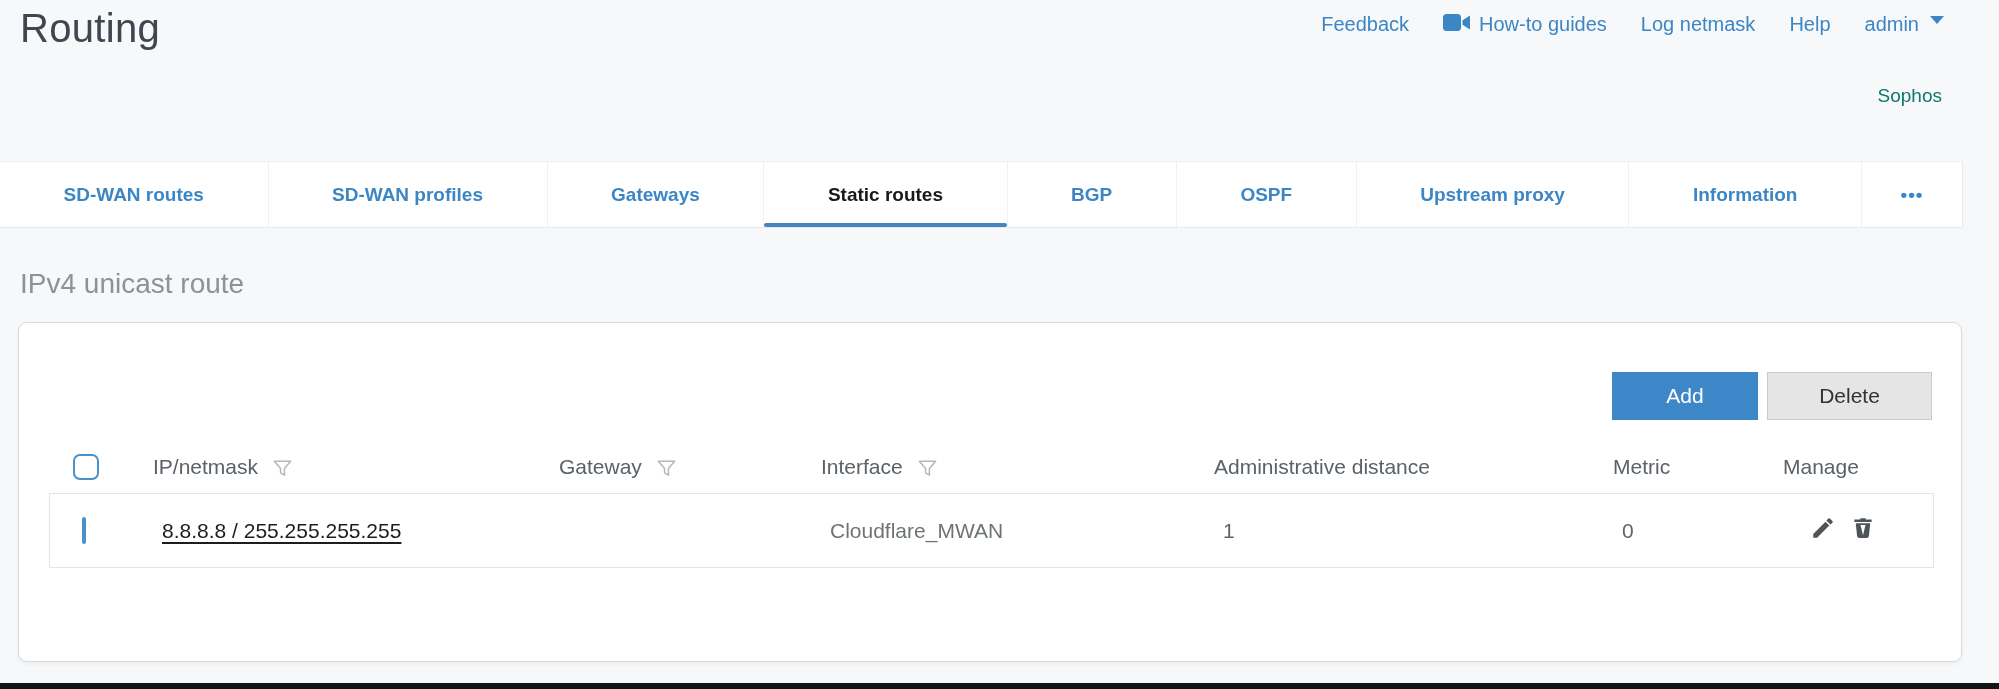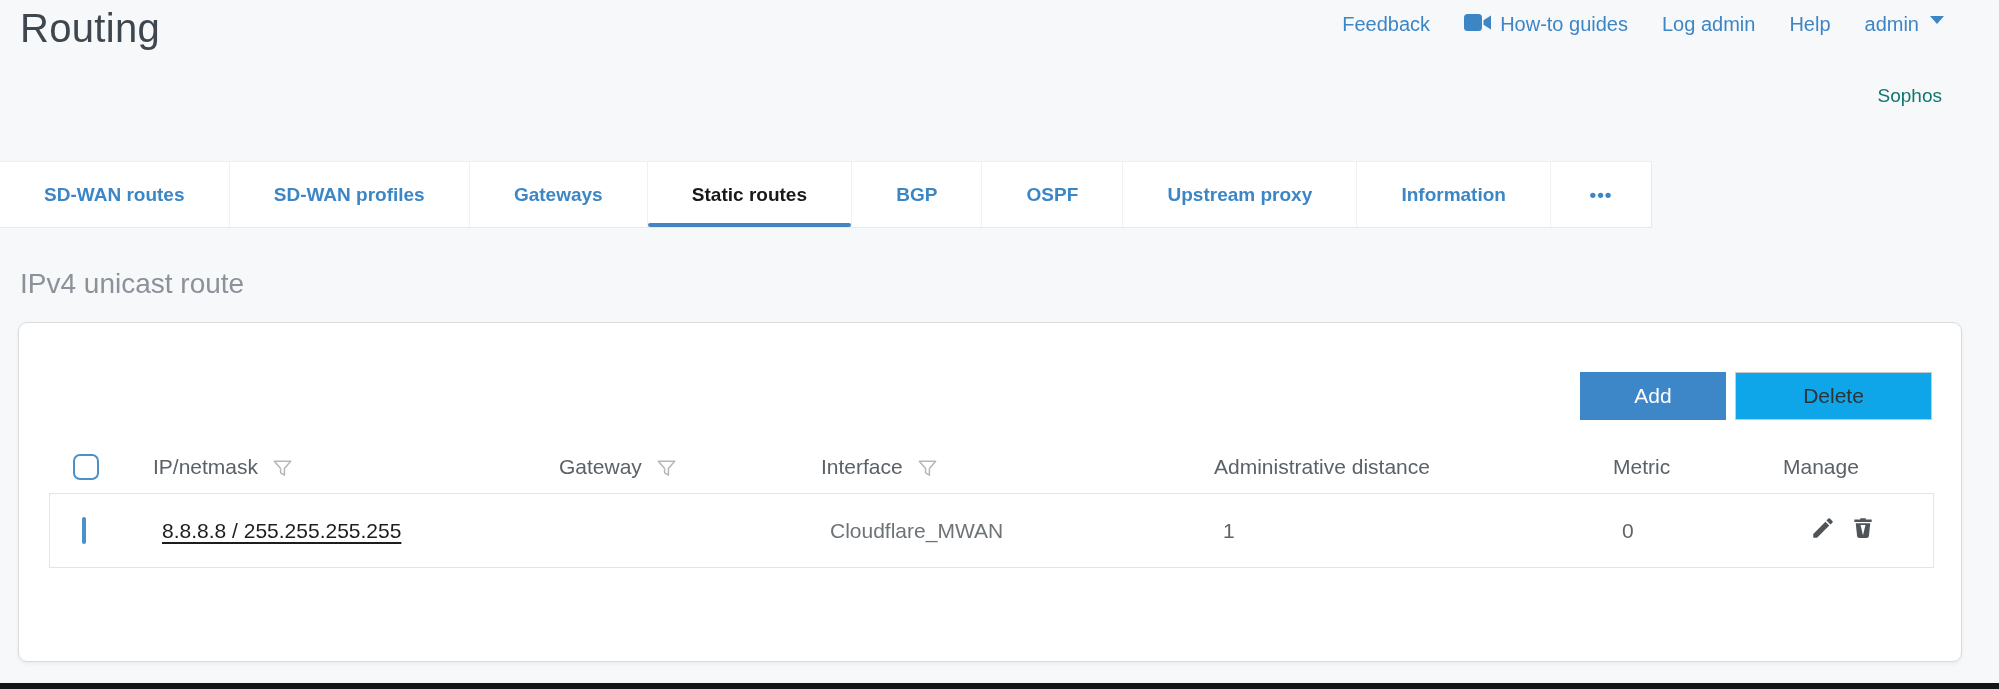--- a/index.html
+++ b/index.html
@@ -29,21 +29,21 @@
     border-left: 7px solid transparent; border-right: 7px solid transparent;
     border-top: 8px solid #3c86c6; margin-left: 2px; margin-top: 3px;
   }
   .brand {
     position: absolute; top: 45px; right: 57px;
     font-size: 19px; color: #0f766e; margin-top: 40px;
   }
 
   
   .tabbar {
-    position: absolute; top: 161px; left: 0; width: 1652px; height: 67px;
+    position: absolute; top: 161px; left: 0; width: 1963px; height: 67px;
     background: #ffffff; display: flex;
     border-top: 1px solid #edeff0; border-bottom: 1px solid #e7e9eb;
     border-right: 1px solid #e7e9eb;
   }
   .tab {
     flex: 1 1 auto; position: relative; cursor: pointer;
     display: flex; align-items: center; justify-content: center;
     font-size: 19px; font-weight: 700; color: #3c86c6;
     border-right: 1px solid #f0f1f3; white-space: nowrap;
   }
@@ -66,21 +66,21 @@
     background: #ffffff; border: 1px solid #d8dbdd; border-radius: 9px;
     box-shadow: 0 2px 4px rgba(0,0,0,.05);
   }
   .btn-row { position: absolute; top: 49px; right: 29px; display: flex; gap: 9px; }
   .btn {
     height: 48px; border-radius: 0; font-size: 21px;
     font-family: "Liberation Sans", sans-serif; cursor: pointer;
     display: flex; align-items: center; justify-content: center;
   }
   .btn-add { width: 146px; background: #3d87c9; border: 1px solid #3d87c9; color: #ffffff; }
-  .btn-delete { width: 197px; background: #0ea5e9; border: 1px solid #c9ccce; color: #2e3338; }
+  .btn-delete { width: 165px; background: #e5e5e5; border: 1px solid #c9ccce; color: #2e3338; }
 
   .grid-cols {
     display: grid;
     grid-template-columns: 104px 406px 262px 393px 399px 170px 1fr;
     align-items: center;
   }
   .thead {
     position: absolute; top: 115px; left: 30px; right: 30px; height: 46px;
     font-size: 21px; color: #5a6167;
   }
@@ -121,21 +121,21 @@
     <span class="navitem">
       <span class="video-icon">
         <svg width="27" height="19" viewBox="0 0 27 19" fill="#3c86c6">
           <rect x="0" y="1" width="18" height="17" rx="3.5"></rect>
           <path d="M19.5 7.2 L27 2.5 v14 L19.5 11.8 z"></path>
         </svg>
       </span>
       <span>How-to guides</span>
     </span>
     <span class="navitem">
-      <span>Log admin</span>
+      <span>Log netmask</span>
     </span>
     <span class="navitem">
       <span>Help</span>
     </span>
     <span class="navitem">
       <span>admin</span>
       <span class="caret"></span>
     </span>
   </div>
 

